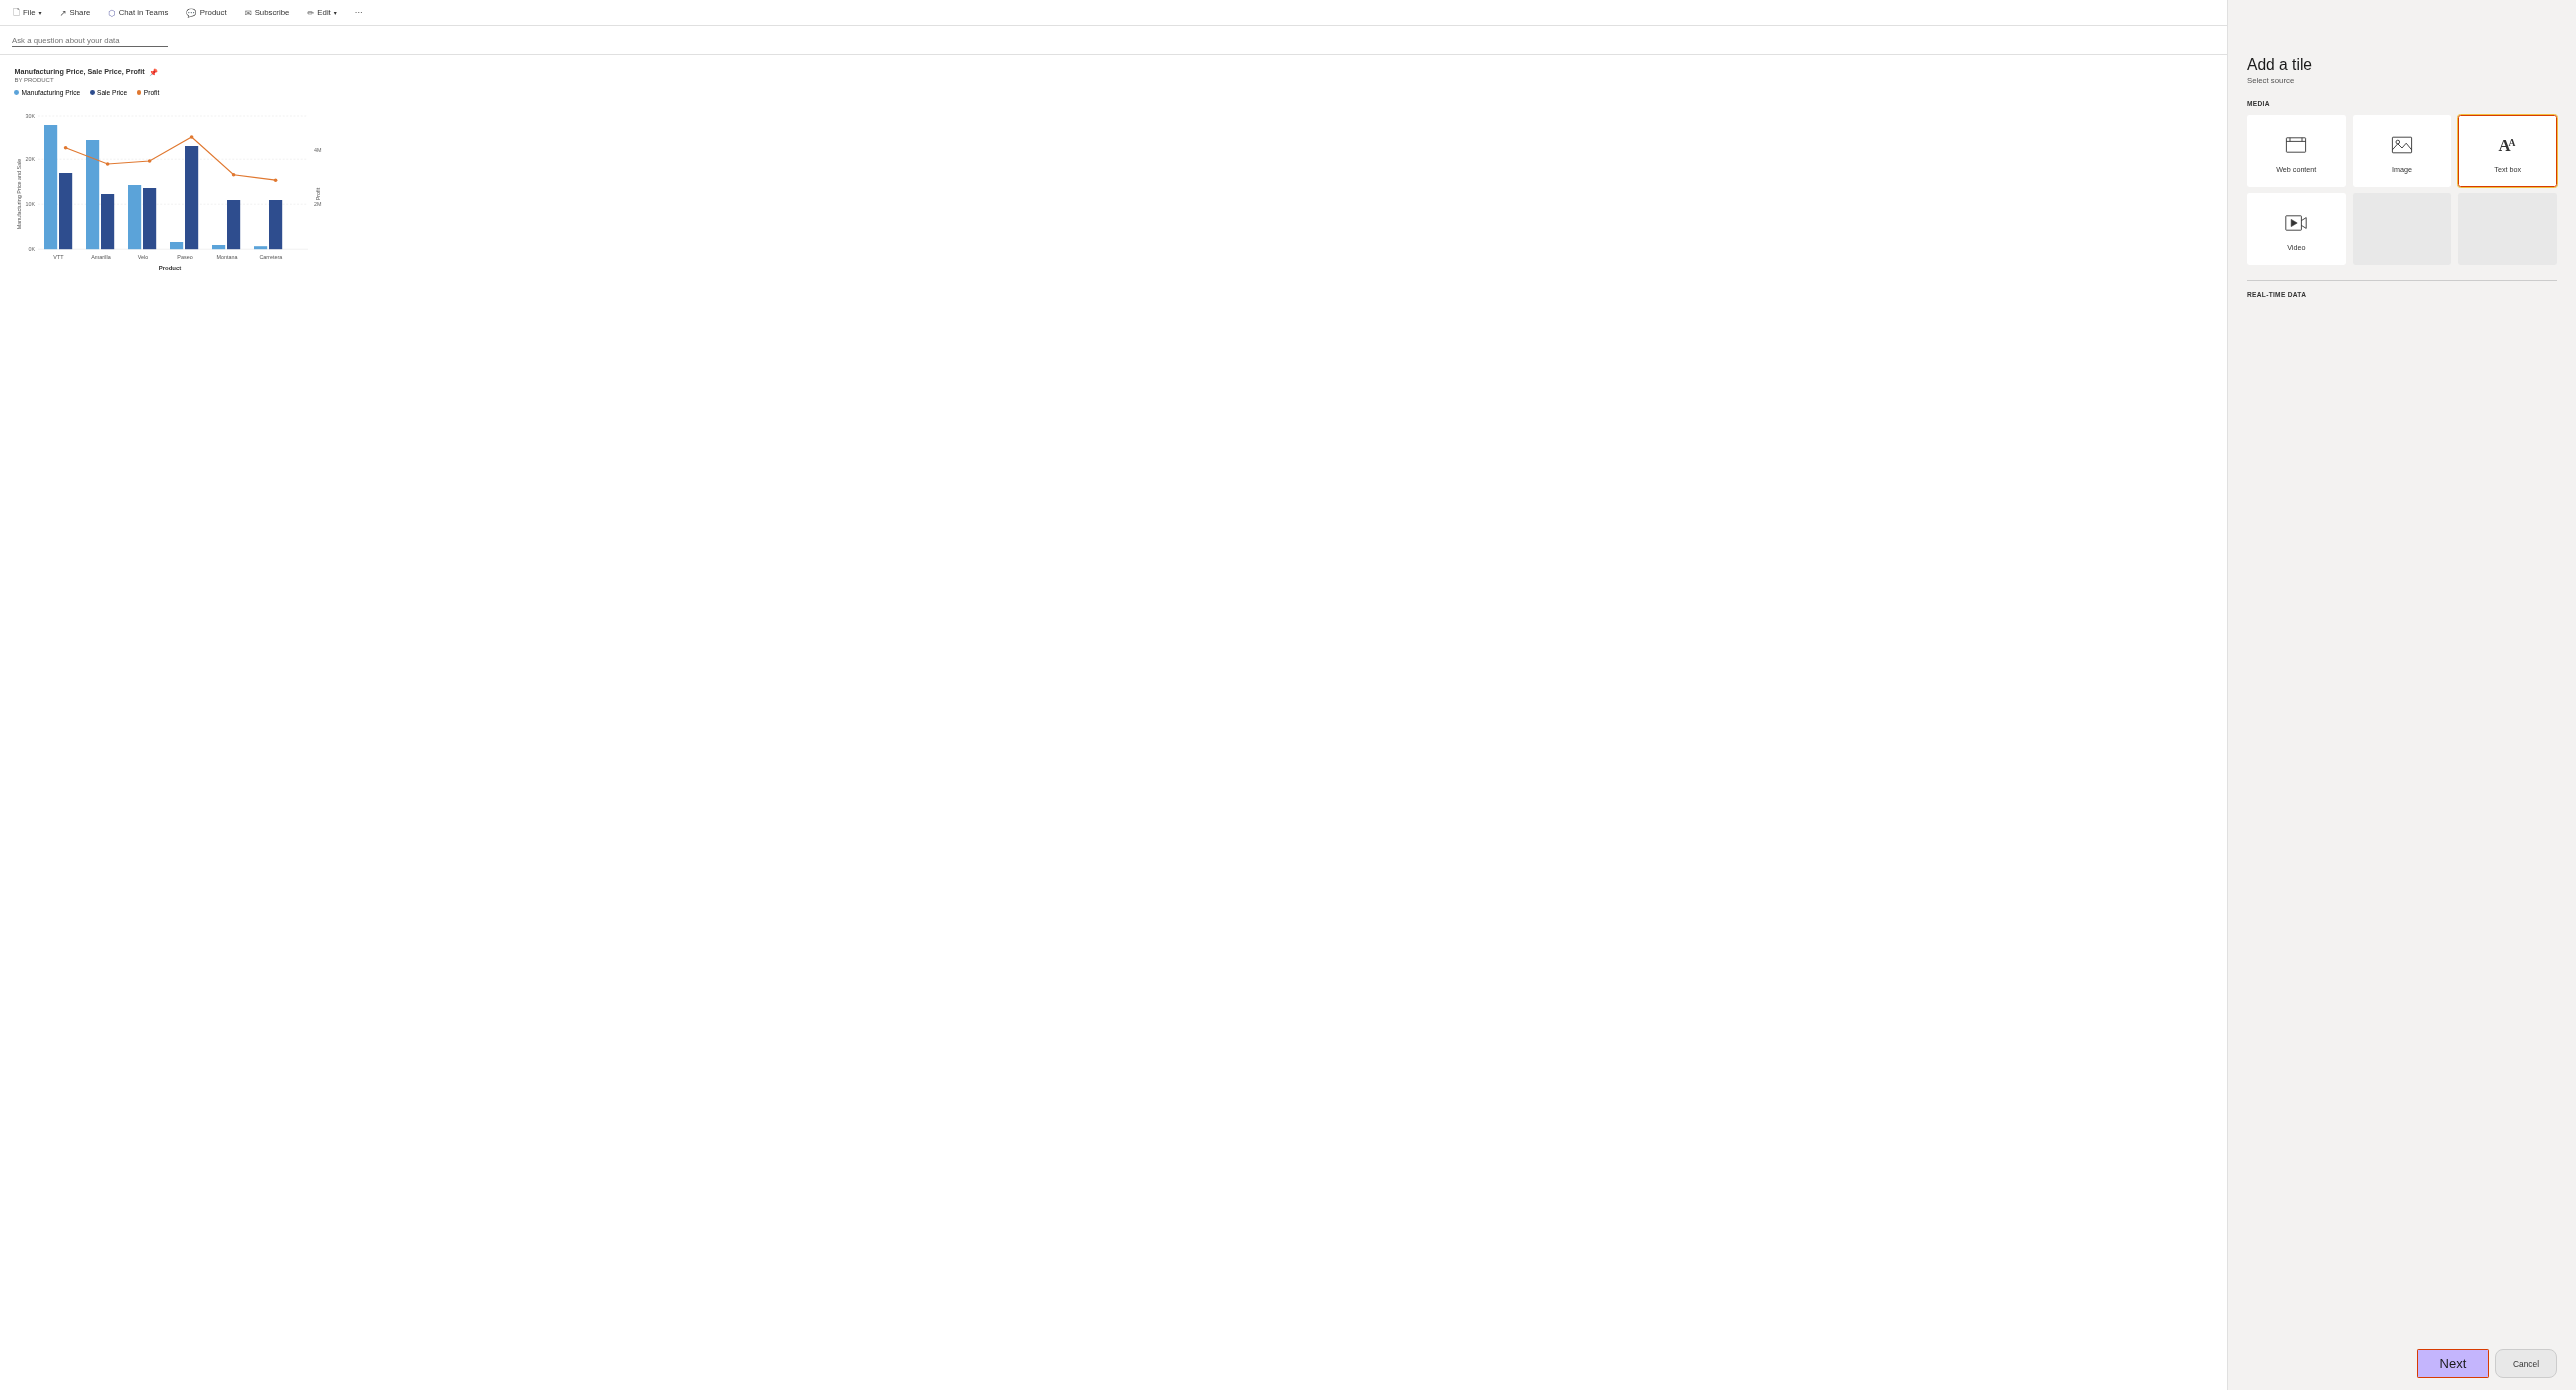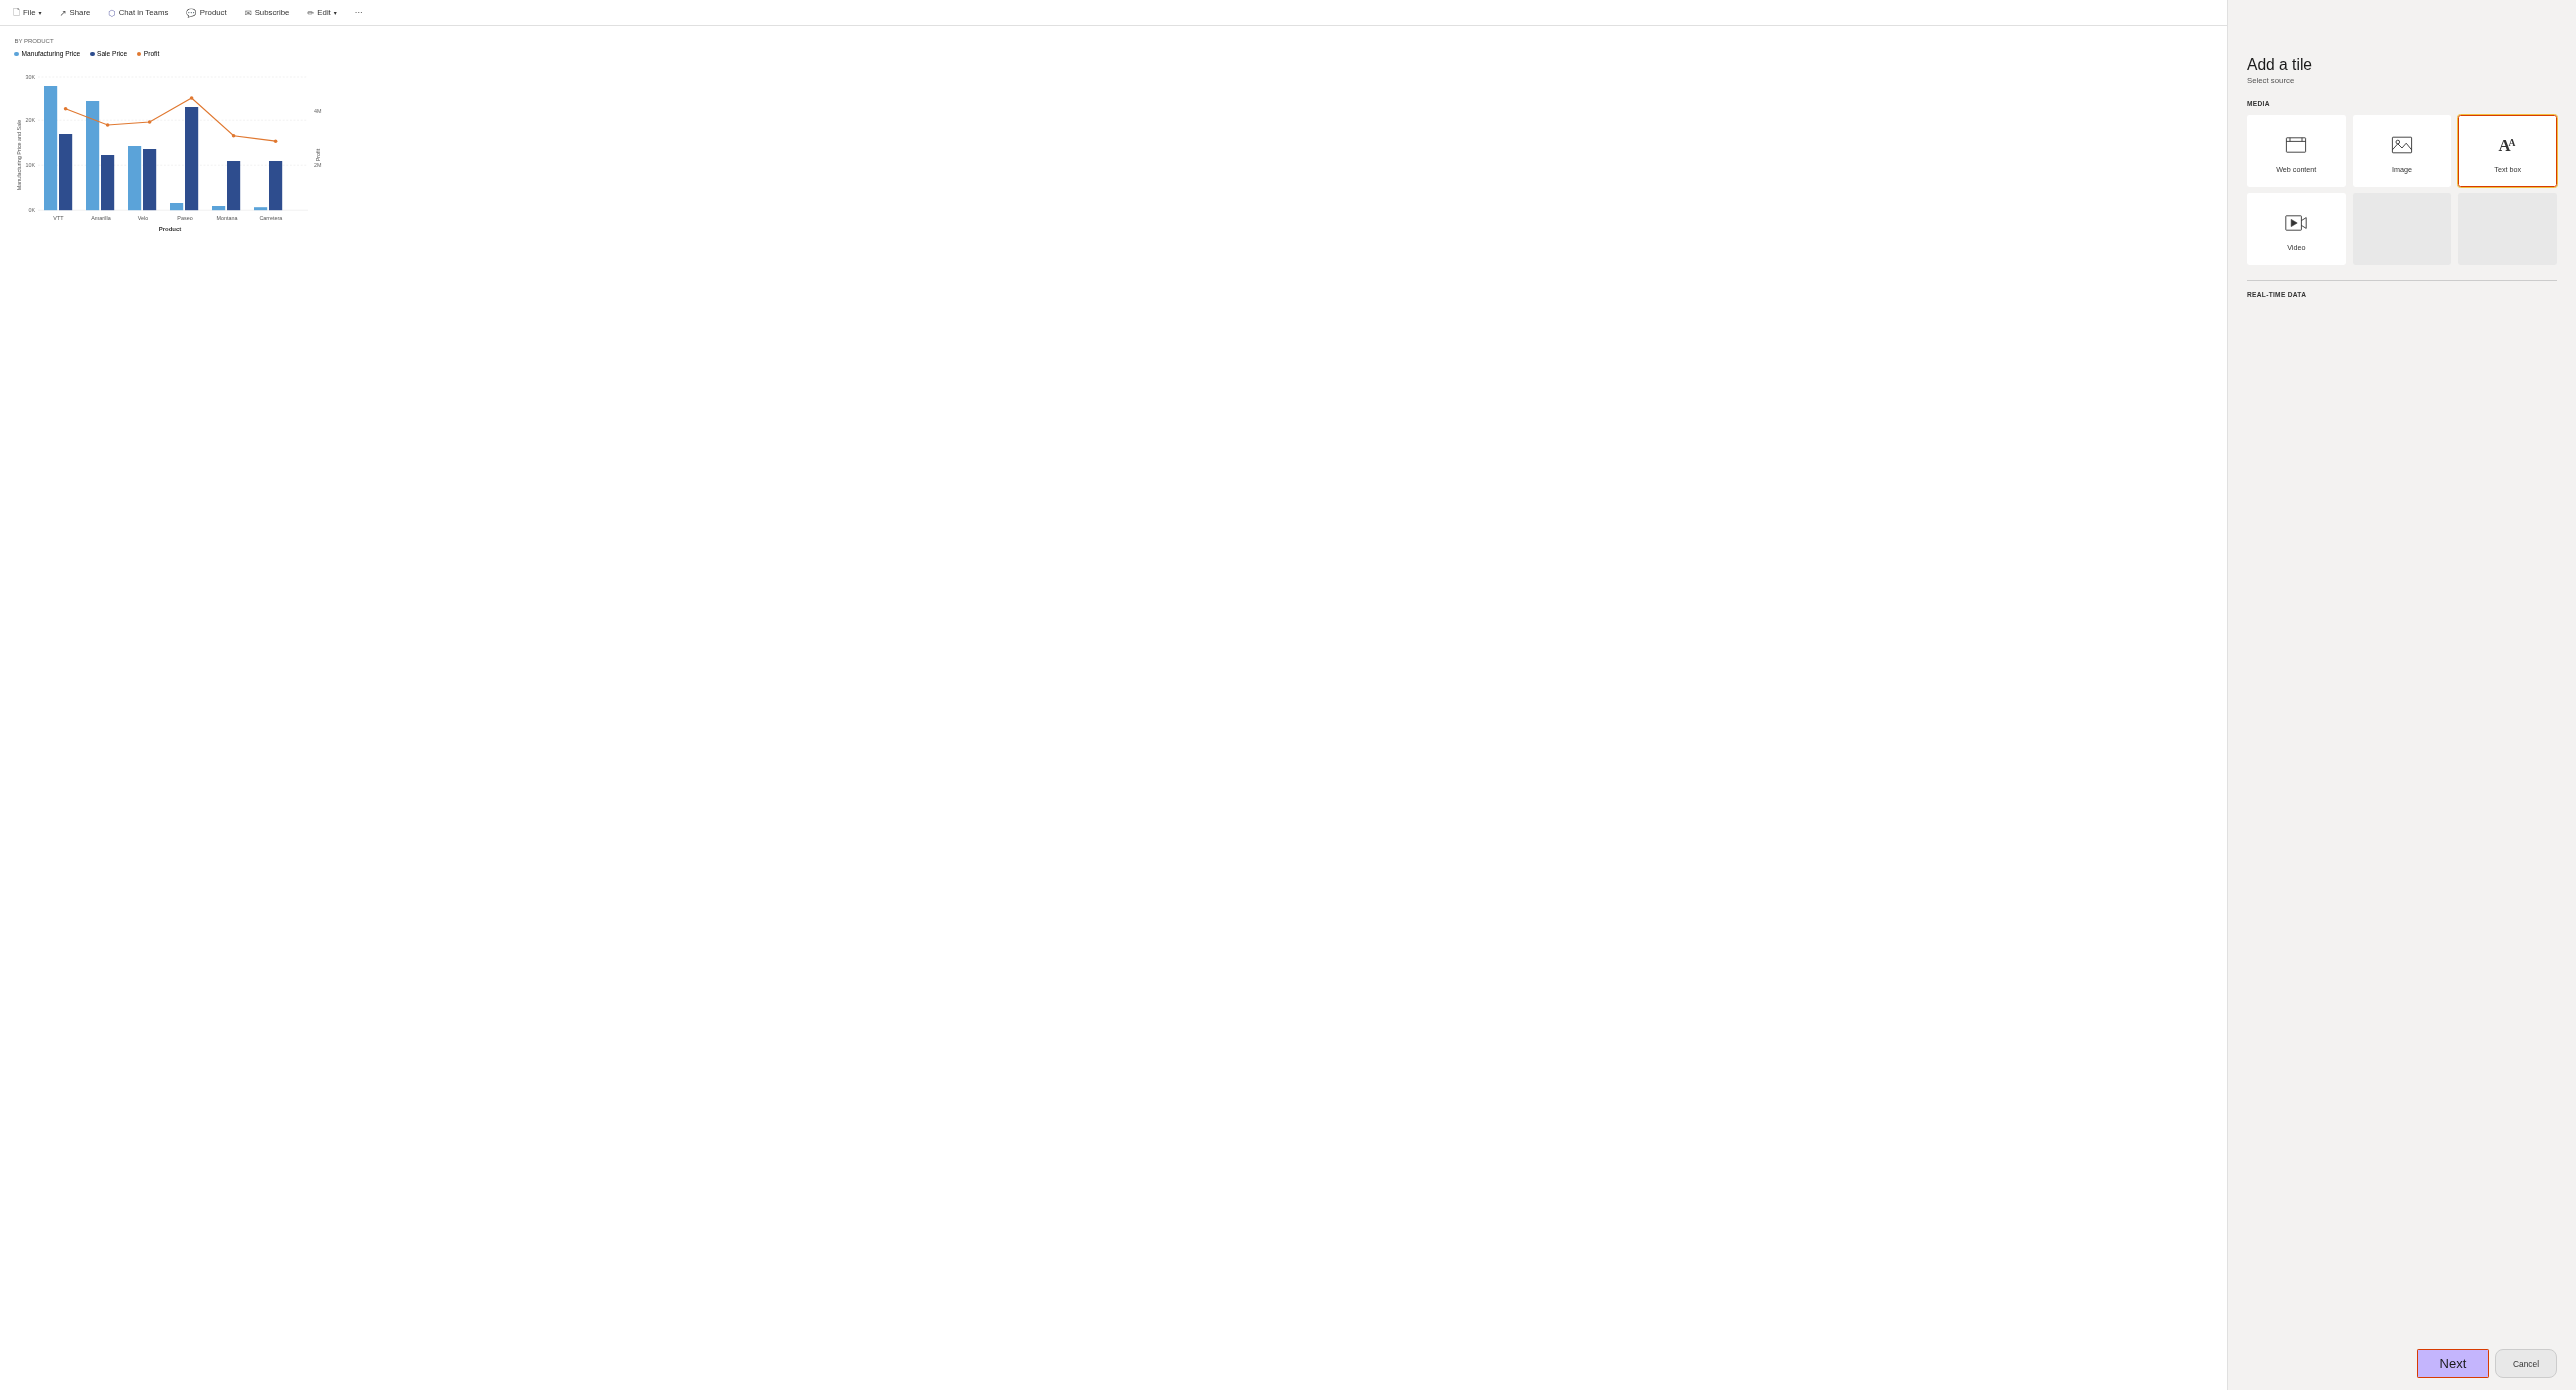--- a/index.html
+++ b/index.html
@@ -263,22 +263,29 @@
     <div class="top-bar-item">
       <span class="top-bar-icon">✏</span>
       <span>Edit</span>
       <span style="font-size:6px;">▾</span>
     </div>
     <div class="top-bar-item">
       <span>···</span>
     </div>
   </div>
 
+  <div class="qa-bar">
+    <input type="text" placeholder="Ask a question about your data" style="">
+  </div>
 
   <div class="chart-area">
+    <div style="display:flex; align-items:center; gap:4.8px;">
+      <span class="chart-title">Manufacturing Price, Sale Price, Profit</span>
+      <span style="font-size:7.2px; color:#888;">📌</span>
+    </div>
     <div class="chart-subtitle">BY PRODUCT</div>
 
     <div class="chart-legend">
       <span>
         <span class="legend-dot" style="background:#5ba3d9;"></span>Manufacturing Price
       </span>
       <span>
         <span class="legend-dot" style="background:#2e4d8e;"></span>Sale Price
       </span>
       <span>

